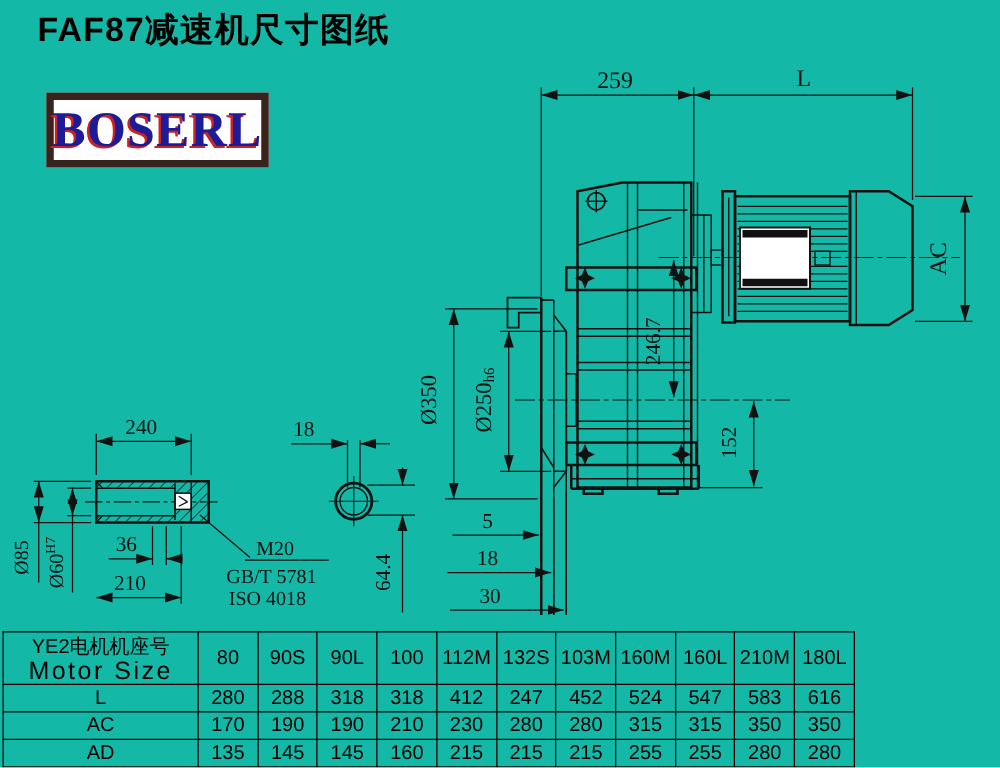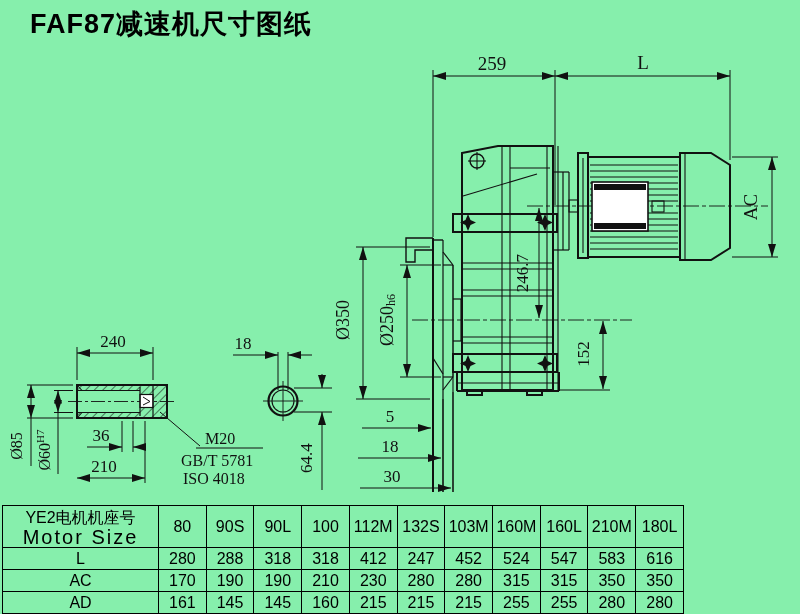--- a/index.html
+++ b/index.html
@@ -1,16 +1,16 @@
 <!DOCTYPE html>
 <html><head>
 <meta charset="utf-8">
 <style>
   html,body{margin:0;padding:0;background:#ffffff;}
-  .page{position:relative;width:800px;height:614px;background:#86efac;overflow:hidden;
+  .page{position:relative;width:800px;height:614px;background:#14b8a6;overflow:hidden;
         font-family:"Liberation Sans",sans-serif;color:#000;}
   .title{position:absolute;left:30px;top:6px;font-size:27px;font-weight:bold;
          letter-spacing:1px;font-family:"Liberation Sans",sans-serif;}
   .logo{position:absolute;left:37px;top:74px;width:166px;height:48px;
         border:6px solid #3a231d;background:#fff;display:flex;align-items:center;justify-content:center;}
   .logo span{font-family:"Liberation Serif",serif;font-weight:bold;font-size:40px;
         color:#1c1c99;line-height:1;text-shadow:-2px 1px 0 #cc2222;letter-spacing:1px;}
   svg.drawing{position:absolute;left:0;top:0;width:800px;height:614px;}
   svg text{font-family:"Liberation Serif",serif;fill:#111;}
   .spec-table{position:absolute;left:2px;top:505px;width:682px;border-collapse:collapse;
@@ -23,20 +23,23 @@
   .hdr-l1{font-size:16px;line-height:20px;}
   .hdr-l2{font-size:20px;letter-spacing:2px;line-height:18px;}
 </style>
 </head>
 <body>
 
 <div class="page">
 
   <div class="title">FAF87减速机尺寸图纸</div>
 
+  <div class="logo">
+    <span>BOSERL</span>
+  </div>
 
   <svg class="drawing" viewBox="0 0 800 614" xmlns="http://www.w3.org/2000/svg">
     <defs>
       <marker id="ae" markerWidth="14" markerHeight="10" refX="13" refY="5" orient="auto">
         <path d="M13,5 L0,1 L0,9 Z" fill="#111"></path>
       </marker>
       <marker id="as" markerWidth="14" markerHeight="10" refX="1" refY="5" orient="auto">
         <path d="M1,5 L14,1 L14,9 Z" fill="#111"></path>
       </marker>
       <pattern id="hatch" width="6" height="6" patternUnits="userSpaceOnUse" patternTransform="rotate(45)">
@@ -328,21 +331,21 @@
           <td>230</td>
           <td>280</td>
           <td>280</td>
           <td>315</td>
           <td>315</td>
           <td>350</td>
           <td>350</td>
         </tr>
         <tr>
           <th>AD</th>
-          <td>161</td>
+          <td>135</td>
           <td>145</td>
           <td>145</td>
           <td>160</td>
           <td>215</td>
           <td>215</td>
           <td>215</td>
           <td>255</td>
           <td>255</td>
           <td>280</td>
           <td>280</td>

